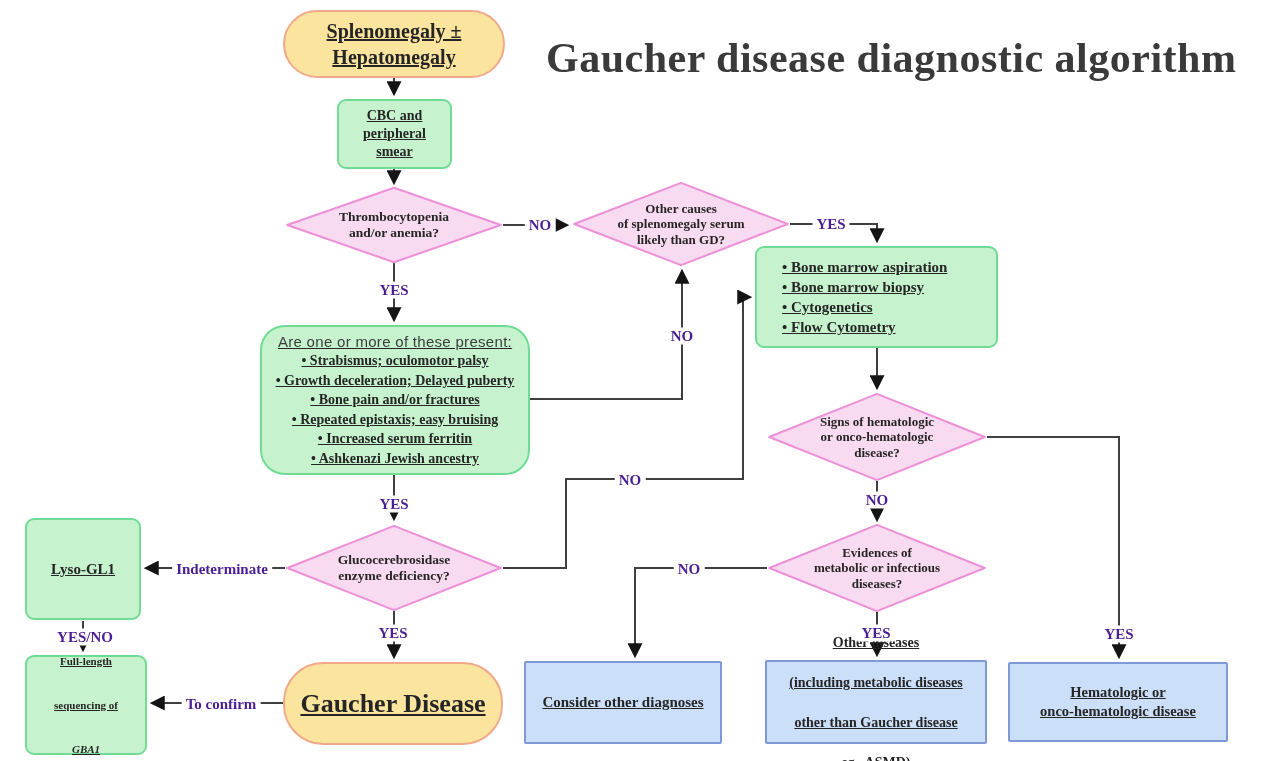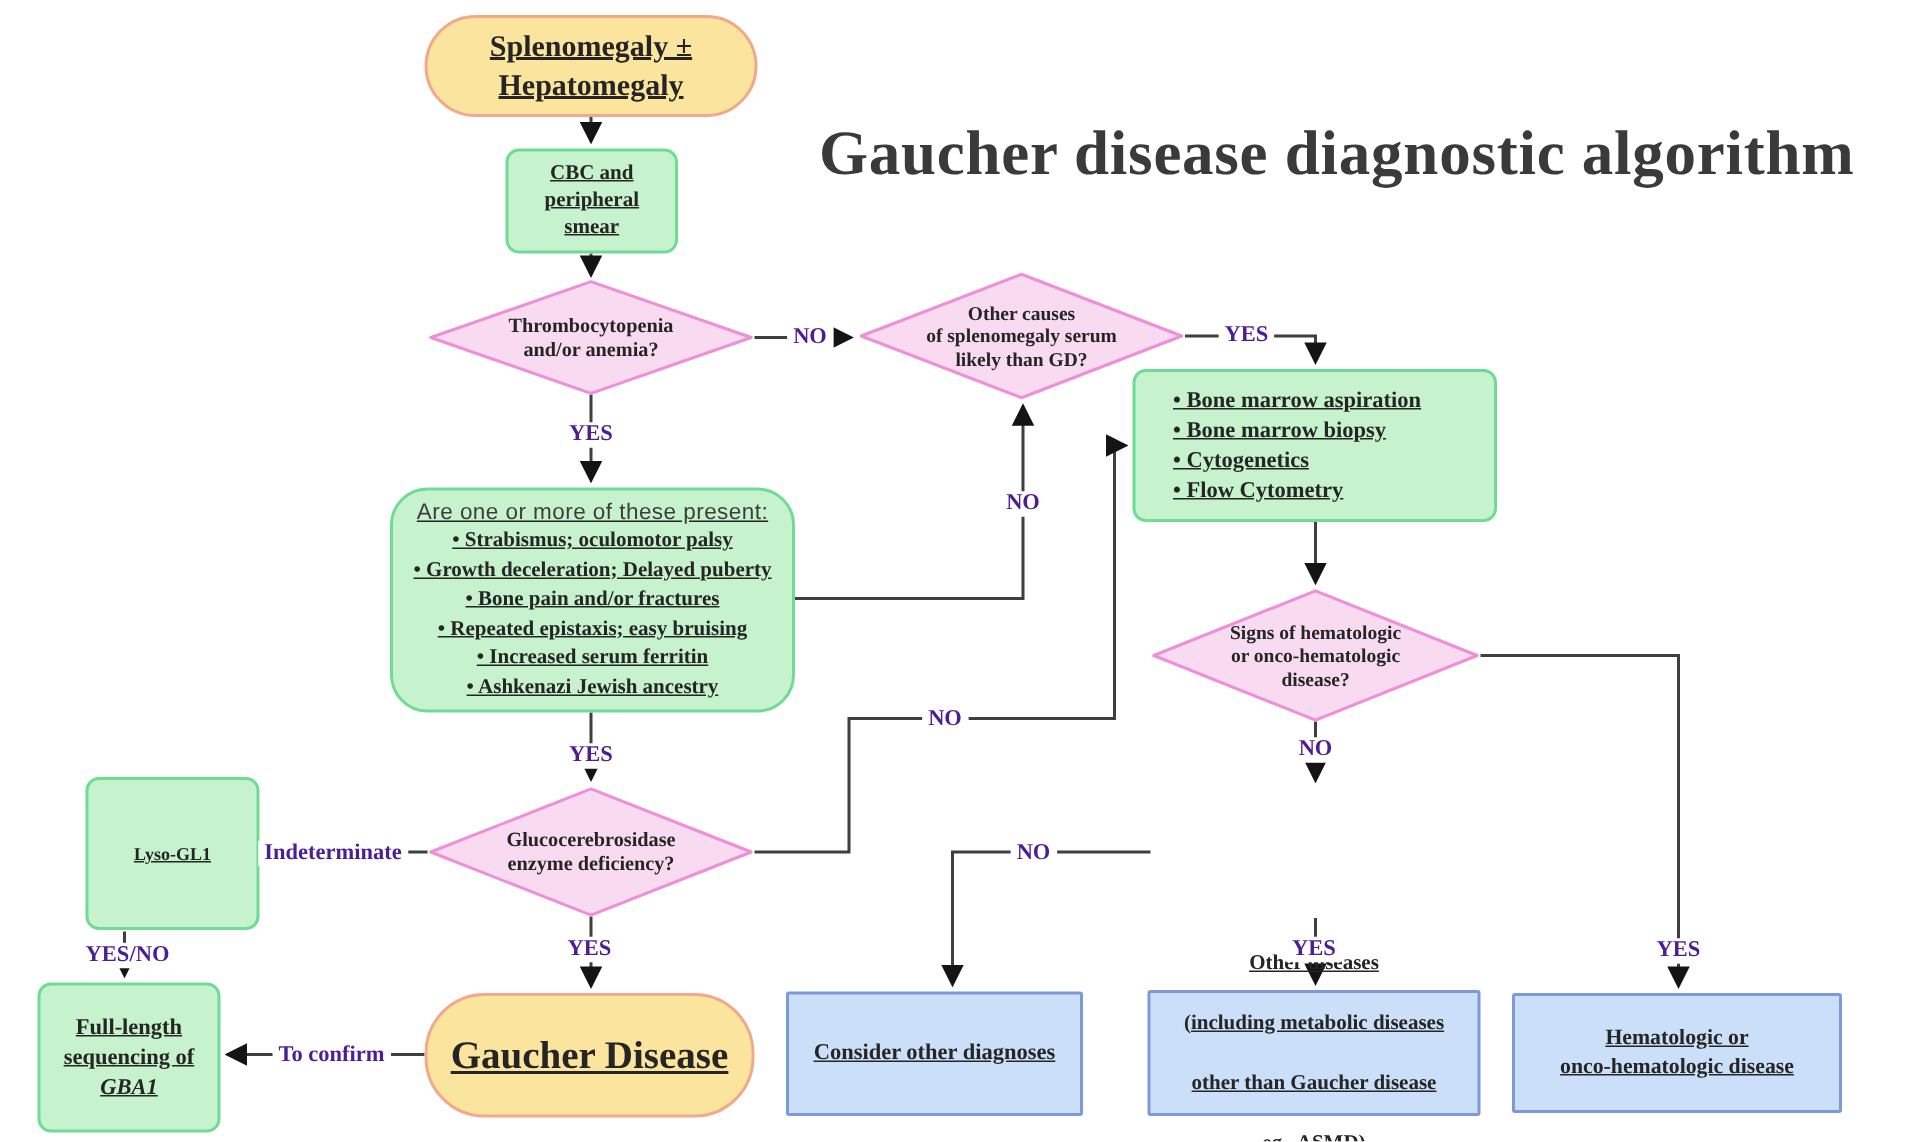--- a/index.html
+++ b/index.html
@@ -26,37 +26,36 @@
     position:absolute; inset:0; z-index:3; display:flex; flex-direction:column;
     align-items:center; justify-content:center; text-align:center;
     font-weight:700; font-size:13.5px; line-height:16.5px; color:#252525;
   }
   .ln { white-space:nowrap; }
 
   .title {
     position:absolute; left:546px; top:34px; z-index:2;
     font-size:42px; font-weight:700; color:#3a3a3a; white-space:nowrap;
     letter-spacing:0.5px;
-    margin-top:45px;
   }
 
   .elabel {
     position:absolute; z-index:4; transform:translate(-50%,-50%);
     background:#ffffff; padding:0 4px; white-space:nowrap;
     font-weight:700; font-size:15px; color:#4c1d95;
   }
 
   
   .n-splen { font-size:20px; line-height:26px; }
   .n-cbc   { font-size:14px; line-height:18px; }
   .n-bm    { align-items:flex-start; text-align:left; padding-left:25px; font-size:15px; line-height:20px; }
   .n-check { font-size:14px; line-height:19.5px;border-radius:25px; }
   .n-check .hdr { font-family:"Liberation Sans", sans-serif; font-weight:400; font-size:15px; color:#3d3d3d; letter-spacing:0.3px; }
-  .n-lyso  { font-size:12px;margin-left:32px; }
-  .n-gba   { font-size:15px; line-height:20px; }
+  .n-lyso  { font-size:15px; }
+  .n-gba   { font-size:11px; line-height:20px;gap:24px; }
   .n-gba .it { font-style:italic; }
   .n-gauch { font-size:26px; }
   .n-blue1 { font-size:15px; }
   .n-blue2 { font-size:14px; line-height:19px;gap:21px; }
   .n-blue3 { font-size:14.5px; line-height:19px; }
 </style>
 </head>
 <body>
 
 <div class="canvas">
@@ -182,20 +181,30 @@
     <svg viewBox="0 0 100 100" preserveAspectRatio="none">
         <polygon points="50,1 99,50 50,99 1,50"></polygon>
       </svg>
     <div class="dtext" style="font-size:13px;line-height:15.5px">
       <div class="ln">Signs of hematologic</div>
       <div class="ln">or onco-hematologic</div>
       <div class="ln">disease?</div>
     </div>
   </div>
 
+  <div class="dia" style="left:767px;top:524px;width:220px;height:88px">
+    <svg viewBox="0 0 100 100" preserveAspectRatio="none">
+        <polygon points="50,1 99,50 50,99 1,50"></polygon>
+      </svg>
+    <div class="dtext" style="font-size:13px;line-height:15.5px">
+      <div class="ln">Evidences of</div>
+      <div class="ln">metabolic or infectious</div>
+      <div class="ln">diseases?</div>
+    </div>
+  </div>
 
   <div class="node blue n-blue1" style="left:524px;top:661px;width:198px;height:83px">
     <div class="ln">Consider other diagnoses</div>
   </div>
 
   <div class="node blue n-blue2" style="left:765px;top:660px;width:222px;height:84px">
     <div class="ln">Other diseases</div>
     <div class="ln">(including metabolic diseases</div>
     <div class="ln">other than Gaucher disease</div>
     <div class="ln">eg., ASMD)</div>

